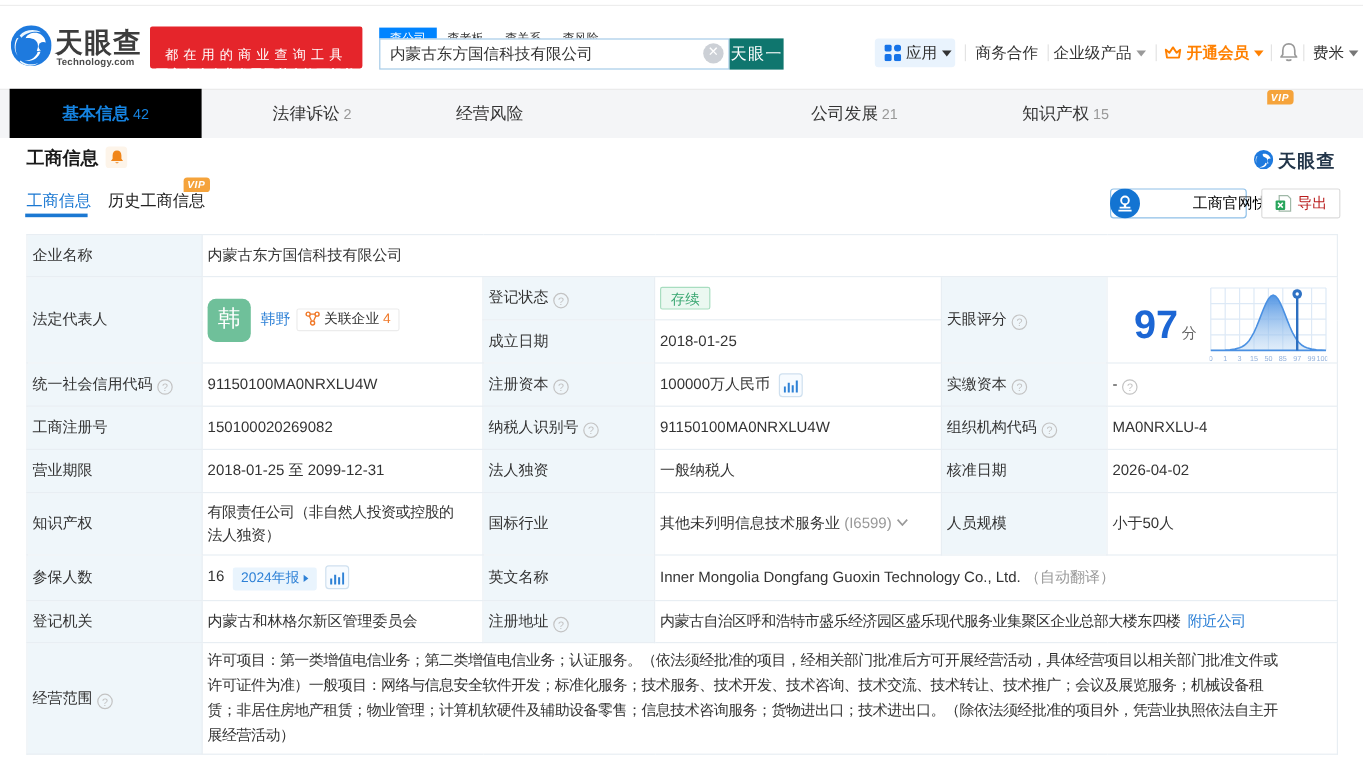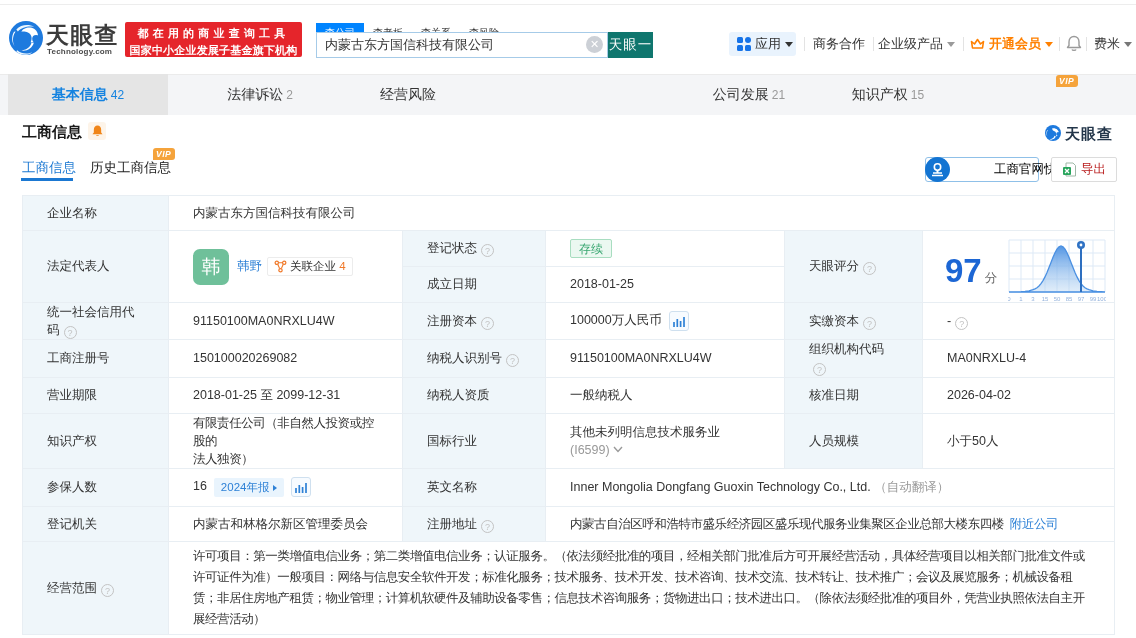--- a/index.html
+++ b/index.html
@@ -4,53 +4,53 @@
 *{margin:0;padding:0;box-sizing:border-box}
 html,body{width:1136px;height:638px;overflow:hidden;background:#fff;
  font-family:"Liberation Sans",sans-serif;color:#333;-webkit-font-smoothing:antialiased}
 .abs{position:absolute}
 .page{position:relative;width:1136px;height:638px}
 
 .topline{position:absolute;top:4px;left:0;width:1136px;border-top:1px solid #ededed}
 .logo-cn{position:absolute;left:46px;top:20px;font-size:23px;font-weight:bold;color:#3c3c3c;letter-spacing:1.2px}
 .logo-en{position:absolute;left:47px;top:47px;font-size:8px;font-weight:bold;color:#4c4c4c;letter-spacing:0.2px}
 .redbadge{position:absolute;left:125px;top:22px;width:177px;height:35px;background:#e5252b;border-radius:2px;color:#fff;text-align:center}
-.redbadge .l1{font-size:11px;font-weight:bold;letter-spacing:4.2px;margin-top:4px}
+.redbadge .l1{font-size:11px;font-weight:normal;letter-spacing:4.2px;margin-top:16px}
 .redbadge .l2{font-size:11px;font-weight:bold;letter-spacing:0.2px;margin-top:2px}
 .stab{position:absolute;top:23px;height:19px;line-height:19px;font-size:10px;color:#333}
 .stab.on{background:#0084ff;color:#fff;text-align:center}
 .sinput{position:absolute;left:316px;top:32px;width:292px;height:26px;border:1px solid #a6cbe8;background:#fff;font-size:13px;line-height:24px;padding-left:8px;white-space:nowrap}
 .sclear{position:absolute;left:586px;top:36px;width:17px;height:17px;border-radius:50%;background:#ccd0d6;color:#fff;font-size:11px;line-height:17px;text-align:center}
 .sbtn{position:absolute;left:608px;top:32px;width:45px;height:26px;background:#0f766e;color:#fff;font-size:13.5px;line-height:26px;text-align:center;letter-spacing:1px}
 .nav{position:absolute;top:32px;height:24px;line-height:24px;font-size:13px;color:#333;white-space:nowrap}
 .navsep{position:absolute;top:37px;height:14px;border-left:1px solid #e3e3e3}
 .caret{display:inline-block;width:0;height:0;border-left:4px solid transparent;border-right:4px solid transparent;border-top:5px solid #333;vertical-align:middle;margin-left:4px}
 .caret.gy{border-top-color:#9a9a9a}
 .caret.or{border-top-color:#ff8000}
 
 .strip{position:absolute;left:0;top:74px;width:1136px;height:41px;background:#f4f5f7;border-top:1px solid #ebebeb}
 .mtab{position:absolute;top:74px;width:160px;height:41px;text-align:center;line-height:41px;font-size:14px;color:#333;white-space:nowrap}
 .mtab .cnt{font-size:12px;color:#999;margin-left:3px}
-.mtab.on{background:#e5e5e5;color:#1583e0;font-weight:bold}
+.mtab.on{background:#000000;color:#1583e0;font-weight:bold}
 .mtab.on .cnt{color:#1583e0;font-weight:normal}
 .mtab.vip{color:#ff8a26}
 .mtab.vip .cnt{color:#ff8a26}
 
 .sechead{position:absolute;left:22px;top:123px;font-size:15px;font-weight:bold;color:#1a1a1a}
 .bellchip{position:absolute;left:88px;top:122px;width:18px;height:18px;background:#fdf4e9;border-radius:3px;text-align:center}
 .subtab{position:absolute;top:159px;font-size:13.5px;color:#222}
 .subline{position:absolute;left:21px;top:178px;width:52px;height:3px;background:#1b78d2}
 .vipbadge{position:absolute;background:#f5a33b;border-radius:3px 3px 3px 0;color:#fff;font-size:8.5px;font-weight:bold;font-style:italic;padding:1px 4px 1px 3px;letter-spacing:.5px}
 .snapbtn{position:absolute;left:925px;top:157px;width:114px;height:25px;border:1px solid #8fc0e8;border-radius:3px;background:#fff}
 .snaptxt{position:absolute;left:994px;top:161px;font-size:12.5px;color:#000000;white-space:nowrap}
 .expbtn{position:absolute;left:1051px;top:157px;width:66px;height:25px;border:1px solid #dcdcdc;border-radius:2px;background:#fff}
 .exptxt{position:absolute;left:1081px;top:161px;font-size:12.5px;color:#b91c1c}
 
 .tbl{position:absolute;left:22px;top:195px;border-collapse:collapse;table-layout:fixed;width:1092px;font-size:12.5px;color:#333}
-.tbl td{border:1px solid #e8eef3;padding:0 24px;vertical-align:middle;line-height:1.45;overflow:hidden}
+.tbl td{border:1px solid #e8eef3;padding:0 4px;vertical-align:middle;line-height:1.45;overflow:hidden}
 .tbl td.l{background:#eff6fa}
 .gray{color:#999}
 .blue{color:#2e81d6}
 .q{display:inline-block;width:13px;height:13px;border:1px solid #c3c3c3;border-radius:50%;color:#c3c3c3;font-size:9px;line-height:12px;text-align:center;vertical-align:-2px;margin-left:4px;font-weight:normal}
 .tag-green{display:inline-block;padding:0 8px;height:19px;line-height:18px;background:#ebf8f1;border:1px solid #a8ddc0;border-radius:2px;color:#38a670;font-size:12px}
 .avatar{display:inline-block;width:36px;height:36px;background:#6fc09a;border-radius:7px;color:#fff;font-size:19px;line-height:36px;text-align:center;vertical-align:middle}
 .reltag{display:inline-block;height:19px;line-height:17px;border:1px solid #ececec;border-radius:2px;padding:0 6px;font-size:11.5px;color:#333;vertical-align:middle;background:#fff}
 .pill{display:inline-block;height:19px;line-height:19px;background:#e9f4fd;border-radius:2px;padding:0 7px;font-size:11.5px;color:#2e81d6}
 .cicon{display:inline-block;width:20px;height:20px;border:1px solid #cfe0ef;border-radius:3px;background:#f7fbff;text-align:center;vertical-align:middle}
 </style></head>
@@ -104,21 +104,21 @@
 <path d="M8,1.5 C11,1.5 13,3.8 13,7 L13,10.5 L14.5,12.5 L1.5,12.5 L3,10.5 L3,7 C3,3.8 5,1.5 8,1.5 Z" fill="none" stroke="#9a9a9a" stroke-width="1.4" stroke-linejoin="round"></path>
 <path d="M6,14.5 C6.4,15.6 9.6,15.6 10,14.5" fill="none" stroke="#9a9a9a" stroke-width="1.4"></path>
 </svg>
 <div class="navsep" style="left:1086px"></div>
 <div class="nav" style="left:1094px">费米<span class="caret gy" style="border-top-color:#777"></span></div>
 
 <div class="strip"></div>
 <div class="mtab on" style="left:8px">基本信息<span class="cnt">42</span></div>
 <div class="mtab" style="left:180px">法律诉讼<span class="cnt">2</span></div>
 <div class="mtab" style="left:328px">经营风险</div>
-<div class="mtab" style="left:669px">公司发展<span class="cnt">21</span></div>
+<div class="mtab" style="left:632px">公司发展<span class="cnt">21</span></div>
 <div class="mtab" style="left:808px">知识产权<span class="cnt">15</span></div>
 <div class="vipbadge" style="left:1056px;top:75px">VIP</div>
 
 <div class="sechead">工商信息</div>
 <div class="bellchip"><svg width="11" height="12" viewBox="0 0 12 13" style="margin-top:3px">
 <path d="M6,0.5 C8.5,0.5 10,2.3 10,5 L10,8 L11.5,10 L0.5,10 L2,8 L2,5 C2,2.3 3.5,0.5 6,0.5 Z" fill="#f08519"></path>
 <path d="M4.5,11 C4.8,12.3 7.2,12.3 7.5,11 Z" fill="#f08519"></path>
       </svg></div>
 <svg class="abs" style="left:1045px;top:125px" width="16" height="16" viewBox="0 0 44 44">
 <circle cx="22" cy="22" r="22" fill="#1e7ade"></circle>
@@ -223,21 +223,21 @@
           <td class="l">工商注册号</td>
           <td>150100020269082</td>
           <td class="l">纳税人识别号<span class="q">?</span></td>
           <td>91150100MA0NRXLU4W</td>
           <td class="l">组织机构代码<span class="q">?</span></td>
           <td>MA0NRXLU-4</td>
         </tr>
 <tr style="height:36px">
           <td class="l">营业期限</td>
           <td>2018-01-25 至 2099-12-31</td>
-          <td class="l">纳税人资质</td>
+          <td class="l">法人独资</td>
           <td>一般纳税人</td>
           <td class="l">核准日期</td>
           <td>2026-04-02</td>
         </tr>
 <tr style="height:52px">
           <td class="l">知识产权</td>
           <td style="letter-spacing:-0.45px">有限责任公司（非自然人投资或控股的<br>法人独资）</td>
           <td class="l">国标行业</td>
           <td>其他未列明信息技术服务业 <span class="gray">(I6599)</span> <svg width="10" height="7" viewBox="0 0 10 7" style="vertical-align:1px">
               <path d="M1,1 L5,5.5 L9,1" fill="none" stroke="#999" stroke-width="1.4"></path>

